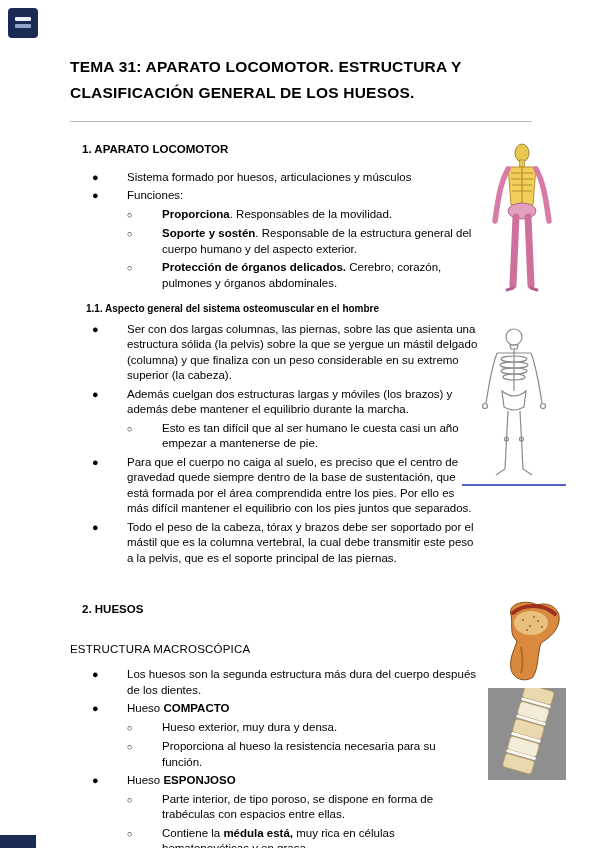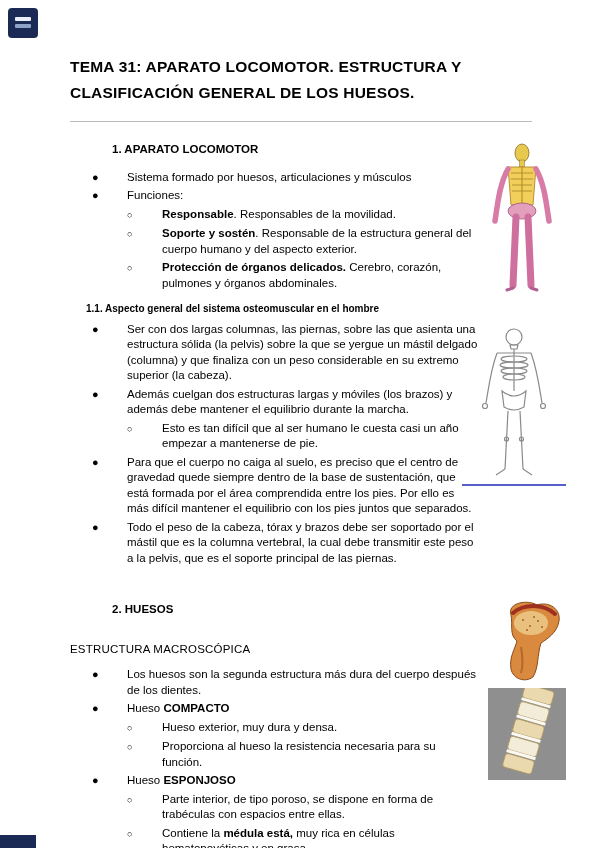--- a/index.html
+++ b/index.html
@@ -18,21 +18,21 @@
 
   
   .title{position:absolute;left:70px;top:44px;width:470px;
     font-size:15.5px;font-weight:bold;line-height:26px;letter-spacing:.2px;}
   .divider{position:absolute;left:70px;top:121px;width:462px;height:0;
     border-top:1px solid #b9b9b9;}
 
   
   .content{position:absolute;left:70px;top:142px;width:408px;
     font-size:11.5px;line-height:15.5px;}
-  .h-num{font-weight:bold;font-size:11.5px;margin:0 0 12px 42px;}
+  .h-num{font-weight:bold;font-size:11.5px;margin:0 0 12px 12px;}
   .h-sub{font-weight:bold;font-size:10px;margin:10px 0 5px 16px;}
   .h-plain{font-size:11.5px;margin:24px 0 10px 0;letter-spacing:.2px;}
   .gap-lg{margin-top:36px;}
 
   .li{display:flex;margin-bottom:3px;}
   .li1{padding-left:22px;}
   .li2{padding-left:57px;}
   .li3{padding-left:88px;}
   .mk{flex:0 0 18px;}
   .mk-l1{font-size:11px;}
@@ -68,21 +68,21 @@
     <div class="li li1">
       <span class="mk mk-l1">●</span>
       <span class="li-text">Sistema formado por huesos, articulaciones y músculos</span>
     </div>
     <div class="li li1">
       <span class="mk mk-l1">●</span>
       <span class="li-text">Funciones:</span>
     </div>
     <div class="li li2">
       <span class="mk mk-l2">○</span>
-      <span class="li-text"><b>Responsable</b><span>. Responsables de la movilidad.</span></span>
+      <span class="li-text"><b>Proporciona</b><span>. Responsables de la movilidad.</span></span>
     </div>
     <div class="li li2">
       <span class="mk mk-l2">○</span>
       <span class="li-text"><b>Soporte y sostén</b><span>.  Responsable de la estructura general del cuerpo humano y del aspecto exterior.</span></span>
     </div>
     <div class="li li2">
       <span class="mk mk-l2">○</span>
       <span class="li-text"><b>Protección de órganos delicados.</b><span> Cerebro, corazón, pulmones y órganos abdominales.</span></span>
     </div>
 

